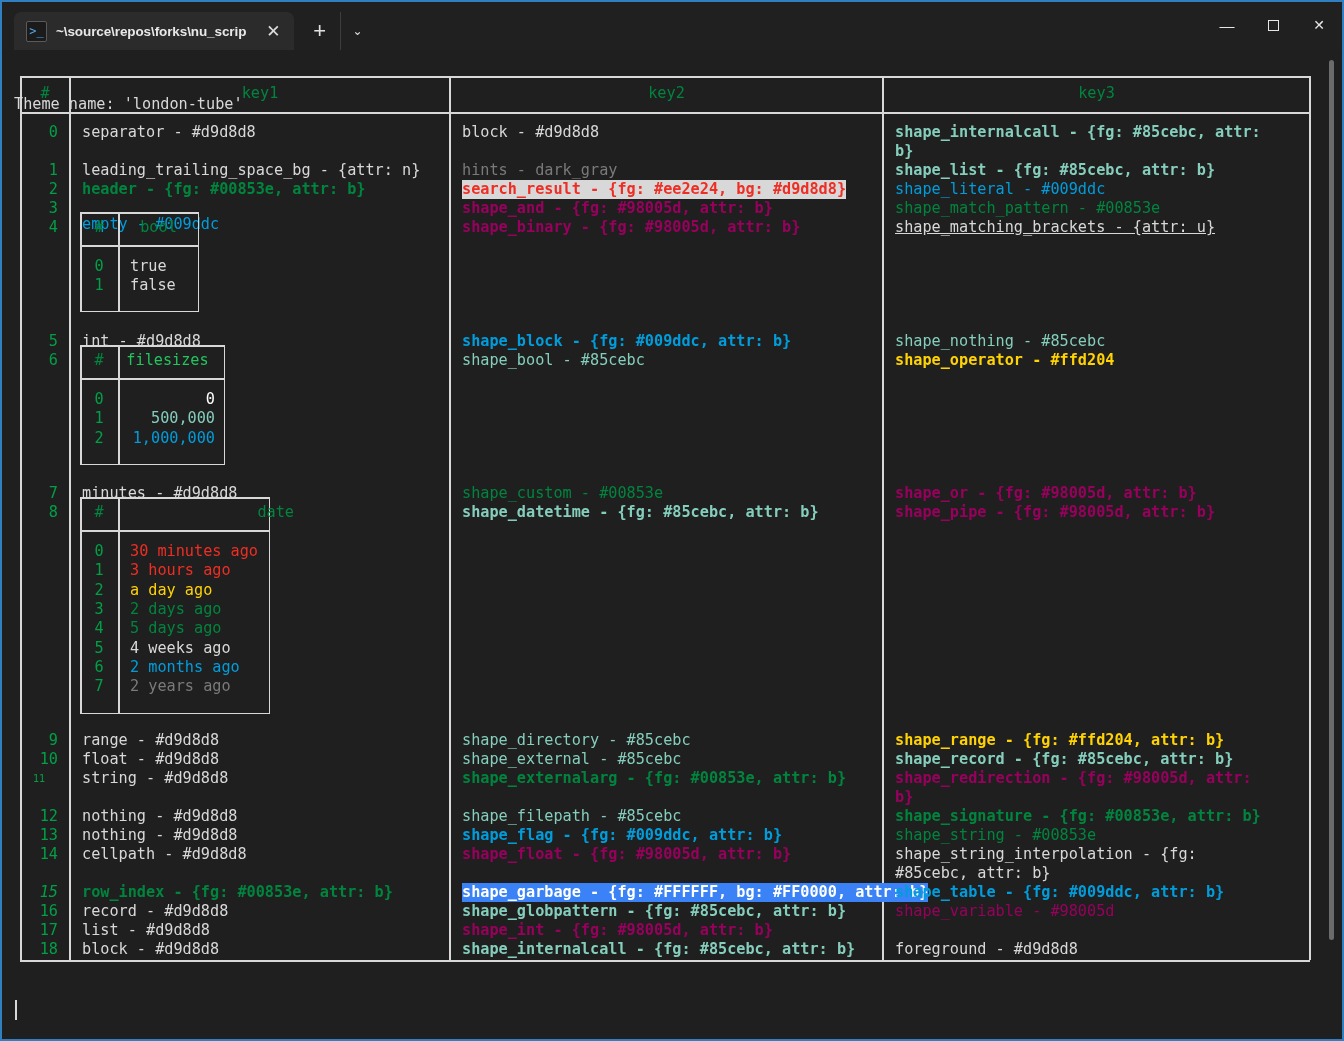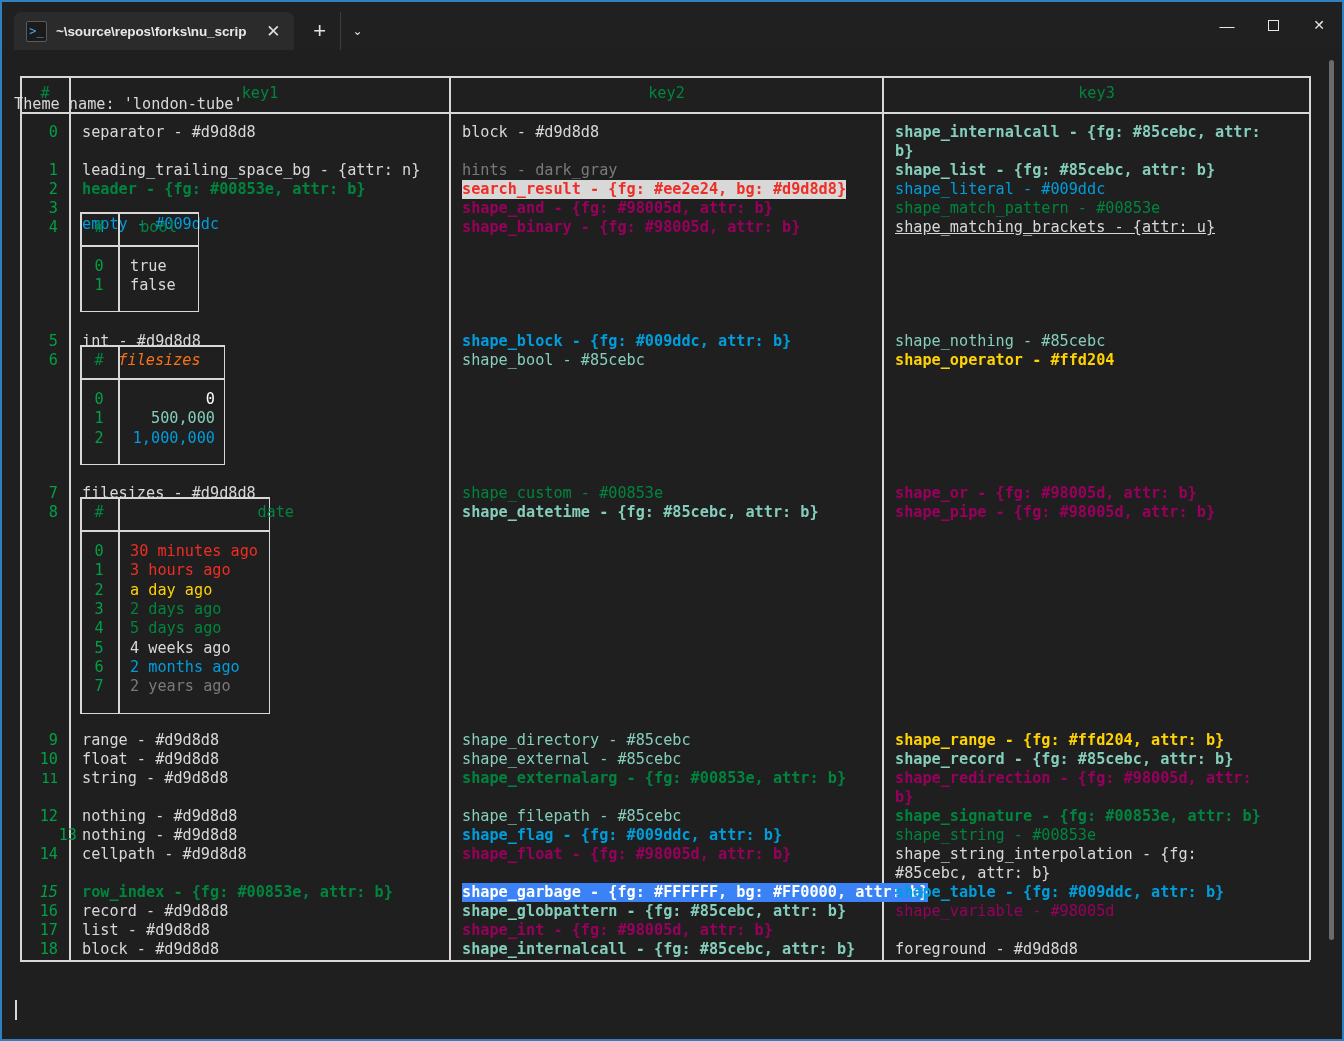--- a/index.html
+++ b/index.html
@@ -174,44 +174,44 @@
         <div class="cell c-pink b" style="left: 442px; top: 142px; font-size: 15.2px; line-height: 19.3px; display: inline-block;">shape_binary - {fg: #98005d, attr: b}</div>
         <div class="cell c-fg u" style="left: 875px; top: 142px; font-size: 15.2px; line-height: 19.3px; display: inline-block;">shape_matching_brackets - {attr: u}</div>
         <div class="cell idx" style="left: 0px; top: 256px; font-size: 15.2px; line-height: 19.3px; text-align: right; width: 38px;">5</div>
         <div class="cell c-fg" style="left: 62px; top: 256px; font-size: 15.2px; line-height: 19.3px; display: inline-block;">int - #d9d8d8</div>
         <div class="cell c-blue b" style="left: 442px; top: 256px; font-size: 15.2px; line-height: 19.3px; display: inline-block;">shape_block - {fg: #009ddc, attr: b}</div>
         <div class="cell c-teal" style="left: 875px; top: 256px; font-size: 15.2px; line-height: 19.3px; display: inline-block;">shape_nothing - #85cebc</div>
         <div class="cell idx" style="left: 0px; top: 275px; font-size: 15.2px; line-height: 19.3px; text-align: right; width: 38px;">6</div>
         <div class="cell c-teal" style="left: 442px; top: 275px; font-size: 15.2px; line-height: 19.3px; display: inline-block;">shape_bool - #85cebc</div>
         <div class="cell c-yellow b" style="left: 875px; top: 275px; font-size: 15.2px; line-height: 19.3px; display: inline-block;">shape_operator - #ffd204</div>
         <div class="cell idx" style="left: 0px; top: 408px; font-size: 15.2px; line-height: 19.3px; text-align: right; width: 38px;">7</div>
-        <div class="cell c-fg" style="left: 62px; top: 408px; font-size: 15.2px; line-height: 19.3px; display: inline-block;">filesizes - #d9d8d8</div>
+        <div class="cell c-fg" style="left: 62px; top: 408px; font-size: 15.2px; line-height: 19.3px; display: inline-block;">minutes - #d9d8d8</div>
         <div class="cell c-green" style="left: 442px; top: 408px; font-size: 15.2px; line-height: 19.3px; display: inline-block;">shape_custom - #00853e</div>
         <div class="cell c-pink b" style="left: 875px; top: 408px; font-size: 15.2px; line-height: 19.3px; display: inline-block;">shape_or - {fg: #98005d, attr: b}</div>
         <div class="cell idx" style="left: 0px; top: 427px; font-size: 15.2px; line-height: 19.3px; text-align: right; width: 38px;">8</div>
         <div class="cell c-teal b" style="left: 442px; top: 427px; font-size: 15.2px; line-height: 19.3px; display: inline-block;">shape_datetime - {fg: #85cebc, attr: b}</div>
         <div class="cell c-pink b" style="left: 875px; top: 427px; font-size: 15.2px; line-height: 19.3px; display: inline-block;">shape_pipe - {fg: #98005d, attr: b}</div>
         <div class="cell idx" style="left: 0px; top: 655px; font-size: 15.2px; line-height: 19.3px; text-align: right; width: 38px;">9</div>
         <div class="cell c-fg" style="left: 62px; top: 655px; font-size: 15.2px; line-height: 19.3px; display: inline-block;">range - #d9d8d8</div>
         <div class="cell c-teal" style="left: 442px; top: 655px; font-size: 15.2px; line-height: 19.3px; display: inline-block;">shape_directory - #85cebc</div>
         <div class="cell c-yellow b" style="left: 875px; top: 655px; font-size: 15.2px; line-height: 19.3px; display: inline-block;">shape_range - {fg: #ffd204, attr: b}</div>
         <div class="cell idx" style="left: 0px; top: 674px; font-size: 15.2px; line-height: 19.3px; text-align: right; width: 38px;">10</div>
         <div class="cell c-fg" style="left: 62px; top: 674px; font-size: 15.2px; line-height: 19.3px; display: inline-block;">float - #d9d8d8</div>
         <div class="cell c-teal" style="left: 442px; top: 674px; font-size: 15.2px; line-height: 19.3px; display: inline-block;">shape_external - #85cebc</div>
         <div class="cell c-teal b" style="left: 875px; top: 674px; font-size: 15.2px; line-height: 19.3px; display: inline-block;">shape_record - {fg: #85cebc, attr: b}</div>
-        <div class="cell idx" style="left: 0px; top: 693px; font-size: 14px; line-height: 19.3px; text-align: right; width: 38px;">11</div>
+        <div class="cell idx" style="left: 0px; top: 693px; font-size: 10px; line-height: 19.3px; text-align: center; width: 38px;">11</div>
         <div class="cell c-fg" style="left: 62px; top: 693px; font-size: 15.2px; line-height: 19.3px; display: inline-block; text-align: center;">string - #d9d8d8</div>
         <div class="cell c-green b" style="left: 442px; top: 693px; font-size: 15.2px; line-height: 19.3px; display: inline-block;">shape_externalarg - {fg: #00853e, attr: b}</div>
         <div class="cell c-pink b" style="left: 875px; top: 693px; font-size: 15.2px; line-height: 19.3px; display: inline-block;">shape_redirection - {fg: #98005d, attr:</div>
         <div class="cell c-pink b" style="left: 875px; top: 712.3px; font-size: 15.2px; line-height: 19.3px; display: inline-block;">b}</div>
         <div class="cell idx" style="left: 0px; top: 731px; font-size: 15.2px; line-height: 19.3px; text-align: right; width: 38px;">12</div>
         <div class="cell c-fg" style="left: 62px; top: 731px; font-size: 15.2px; line-height: 19.3px; display: inline-block;">nothing - #d9d8d8</div>
         <div class="cell c-teal" style="left: 442px; top: 731px; font-size: 15.2px; line-height: 19.3px; display: inline-block;">shape_filepath - #85cebc</div>
         <div class="cell c-green b" style="left: 875px; top: 731px; font-size: 15.2px; line-height: 19.3px; display: inline-block;">shape_signature - {fg: #00853e, attr: b}</div>
-        <div class="cell idx" style="left: 0px; top: 750px; font-size: 15.2px; line-height: 19.3px; text-align: right; width: 38px; padding-left: 19px;">13</div>
+        <div class="cell idx" style="left: 0px; top: 750px; font-size: 15.2px; line-height: 19.3px; text-align: right; width: 38px;">13</div>
         <div class="cell c-fg" style="left: 62px; top: 750px; font-size: 15.2px; line-height: 19.3px; display: inline-block;">nothing - #d9d8d8</div>
         <div class="cell c-blue b" style="left: 442px; top: 750px; font-size: 15.2px; line-height: 19.3px; display: inline-block;">shape_flag - {fg: #009ddc, attr: b}</div>
         <div class="cell c-green" style="left: 875px; top: 750px; font-size: 15.2px; line-height: 19.3px; display: inline-block;">shape_string - #00853e</div>
         <div class="cell idx" style="left: 0px; top: 769px; font-size: 15.2px; line-height: 19.3px; text-align: right; width: 38px;">14</div>
         <div class="cell c-fg" style="left: 62px; top: 769px; font-size: 15.2px; line-height: 19.3px; display: inline-block;">cellpath - #d9d8d8</div>
         <div class="cell c-pink b" style="left: 442px; top: 769px; font-size: 15.2px; line-height: 19.3px; display: inline-block;">shape_float - {fg: #98005d, attr: b}</div>
         <div class="cell c-fg" style="left: 875px; top: 769px; font-size: 15.2px; line-height: 19.3px; display: inline-block;">shape_string_interpolation - {fg:</div>
         <div class="cell c-fg" style="left: 875px; top: 788.3px; font-size: 15.2px; line-height: 19.3px; display: inline-block;">#85cebc, attr: b}</div>
         <div class="cell idx" style="left: 0px; top: 807px; font-size: 15.2px; line-height: 19.3px; text-align: right; width: 38px; font-style: italic;">15</div>
         <div class="cell c-green b" style="left: 62px; top: 807px; font-size: 15.2px; line-height: 19.3px; display: inline-block;">row_index - {fg: #00853e, attr: b}</div>
@@ -243,21 +243,21 @@
           <div class="sub-cell" style="left: 50px; top: 64.3px; color: rgb(217, 216, 216); text-align: left;">false</div>
         </div>
         <div class="subtbl" style="left: 60px; top: 269px; width: 145px; height: 120px;">
           <div class="sub-brd" style="left: 0px; top: 0px; width: 145px; height: 1.5px;"></div>
           <div class="sub-brd" style="left: 0px; top: 118.5px; width: 145px; height: 1.5px;"></div>
           <div class="sub-brd" style="left: 0px; top: 0px; width: 1.5px; height: 120px;"></div>
           <div class="sub-brd" style="left: 143.5px; top: 0px; width: 1.5px; height: 120px;"></div>
           <div class="sub-brd" style="left: 38px; top: 0px; width: 1.5px; height: 120px;"></div>
           <div class="sub-brd" style="left: 0px; top: 33px; width: 145px; height: 1.5px;"></div>
           <div class="sub-cell" style="left: 0px; top: 6px; color: rgb(0, 133, 62); text-align: center; width: 38px;">#</div>
-          <div class="sub-cell" style="left: 26px; top: 6px; color: #f97316; text-align: center; width: 107px; font-style: italic;">filesizes</div>
+          <div class="sub-cell" style="left: 34px; top: 6px; color: #22c55e; text-align: center; width: 107px;">filesizes</div>
           <div class="sub-cell" style="left: 0px; top: 45px; color: rgb(0, 160, 70); text-align: center; width: 38px;">0</div>
           <div class="sub-cell" style="left: 46px; top: 45px; color: rgb(255, 255, 255); text-align: right; width: 89px;">0</div>
           <div class="sub-cell" style="left: 0px; top: 64.3px; color: rgb(0, 160, 70); text-align: center; width: 38px;">1</div>
           <div class="sub-cell" style="left: 46px; top: 64.3px; color: rgb(133, 206, 188); text-align: right; width: 89px;">500,000</div>
           <div class="sub-cell" style="left: 0px; top: 83.6px; color: rgb(0, 160, 70); text-align: center; width: 38px;">2</div>
           <div class="sub-cell" style="left: 46px; top: 83.6px; color: rgb(0, 157, 220); text-align: right; width: 89px;">1,000,000</div>
         </div>
         <div class="subtbl" style="left: 60px; top: 421px; width: 190px; height: 217px;">
           <div class="sub-brd" style="left: 0px; top: 0px; width: 190px; height: 1.5px;"></div>
           <div class="sub-brd" style="left: 0px; top: 215.5px; width: 190px; height: 1.5px;"></div>

